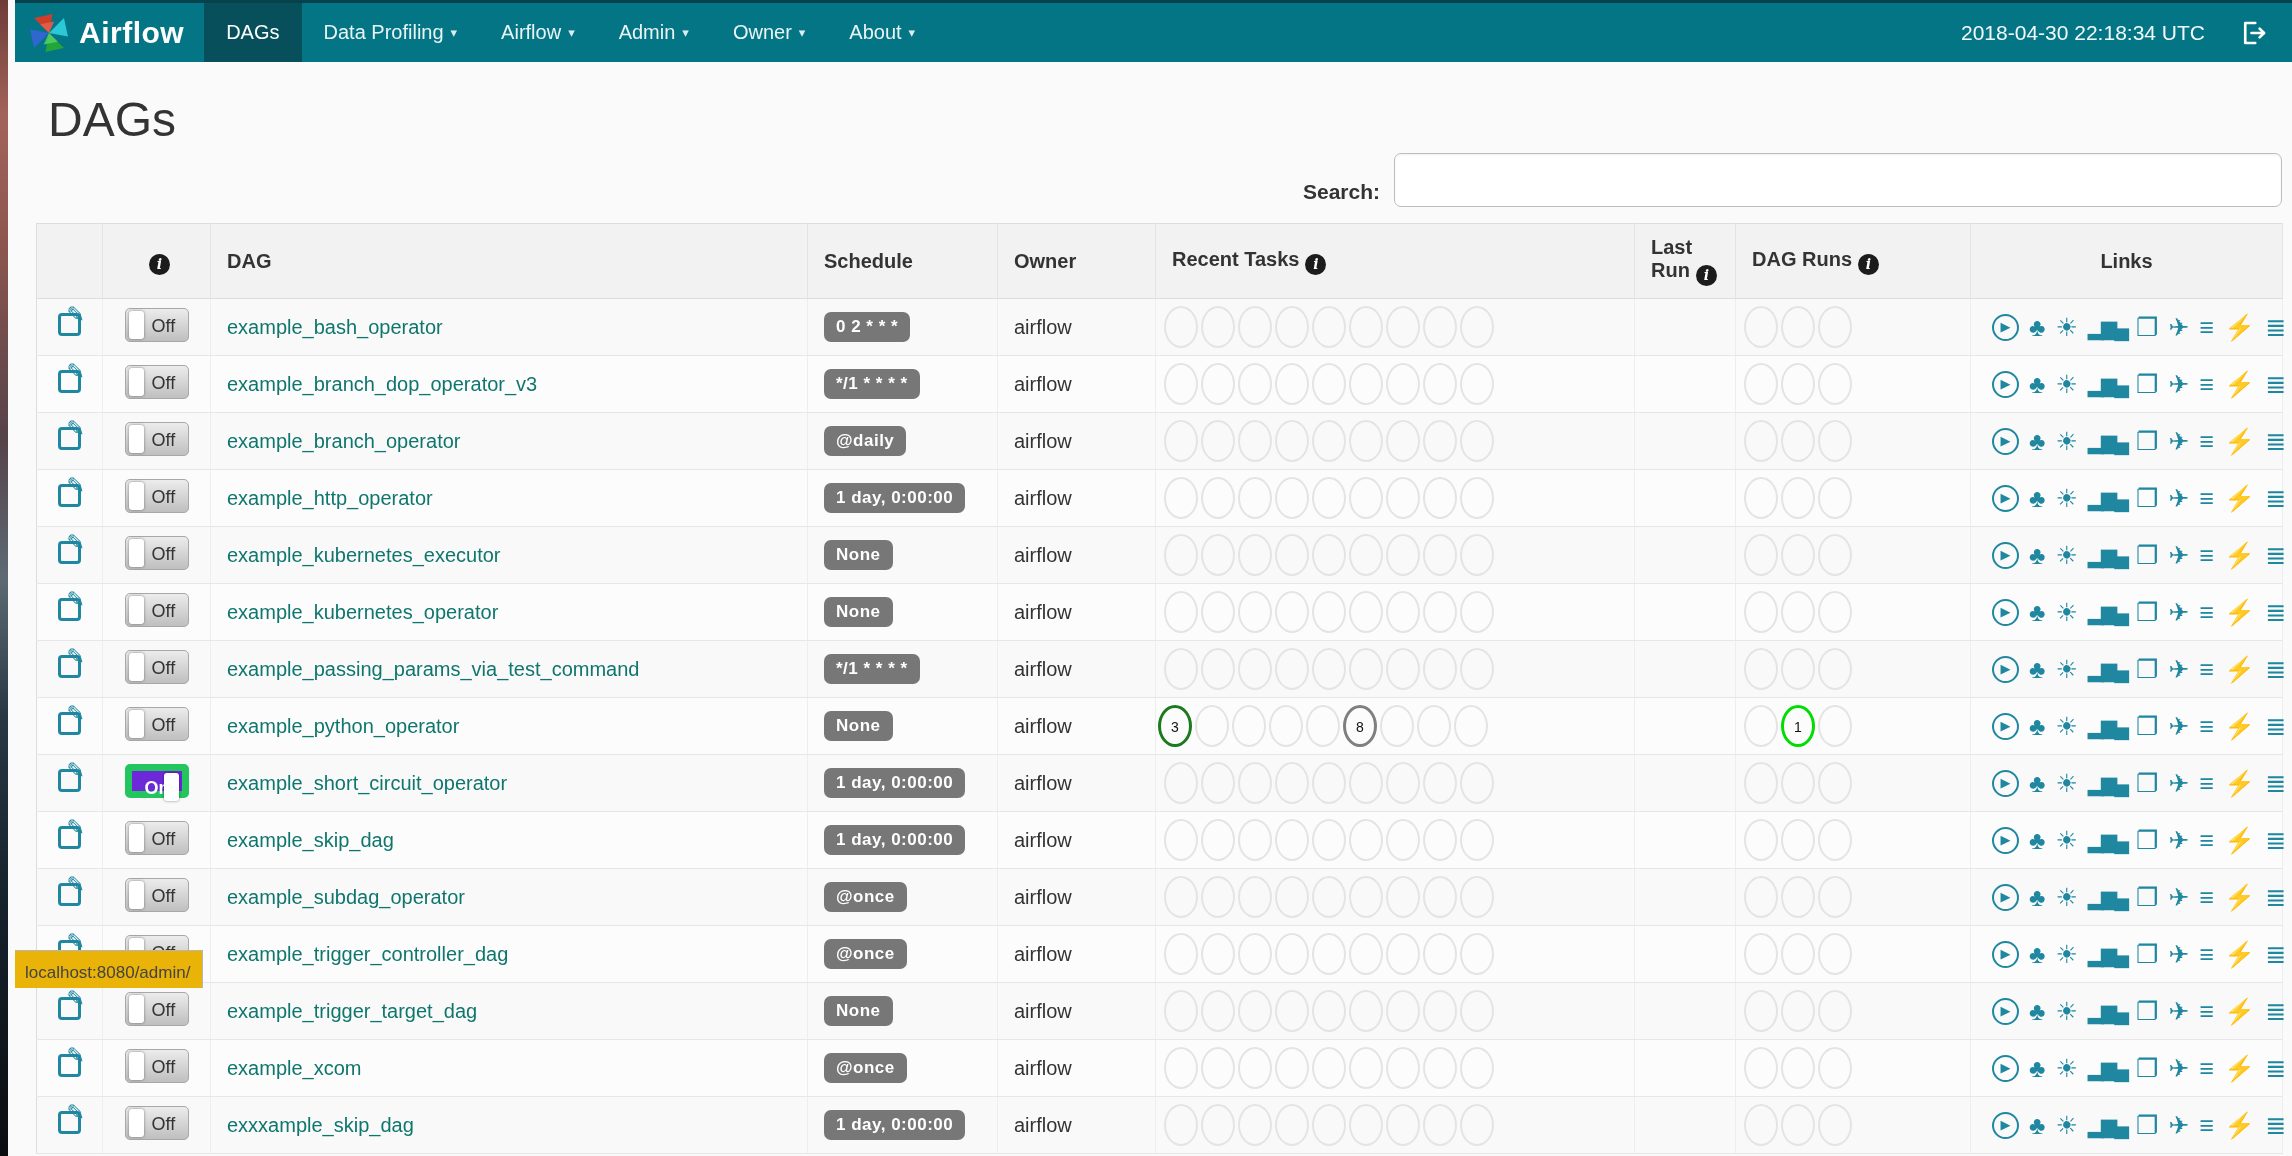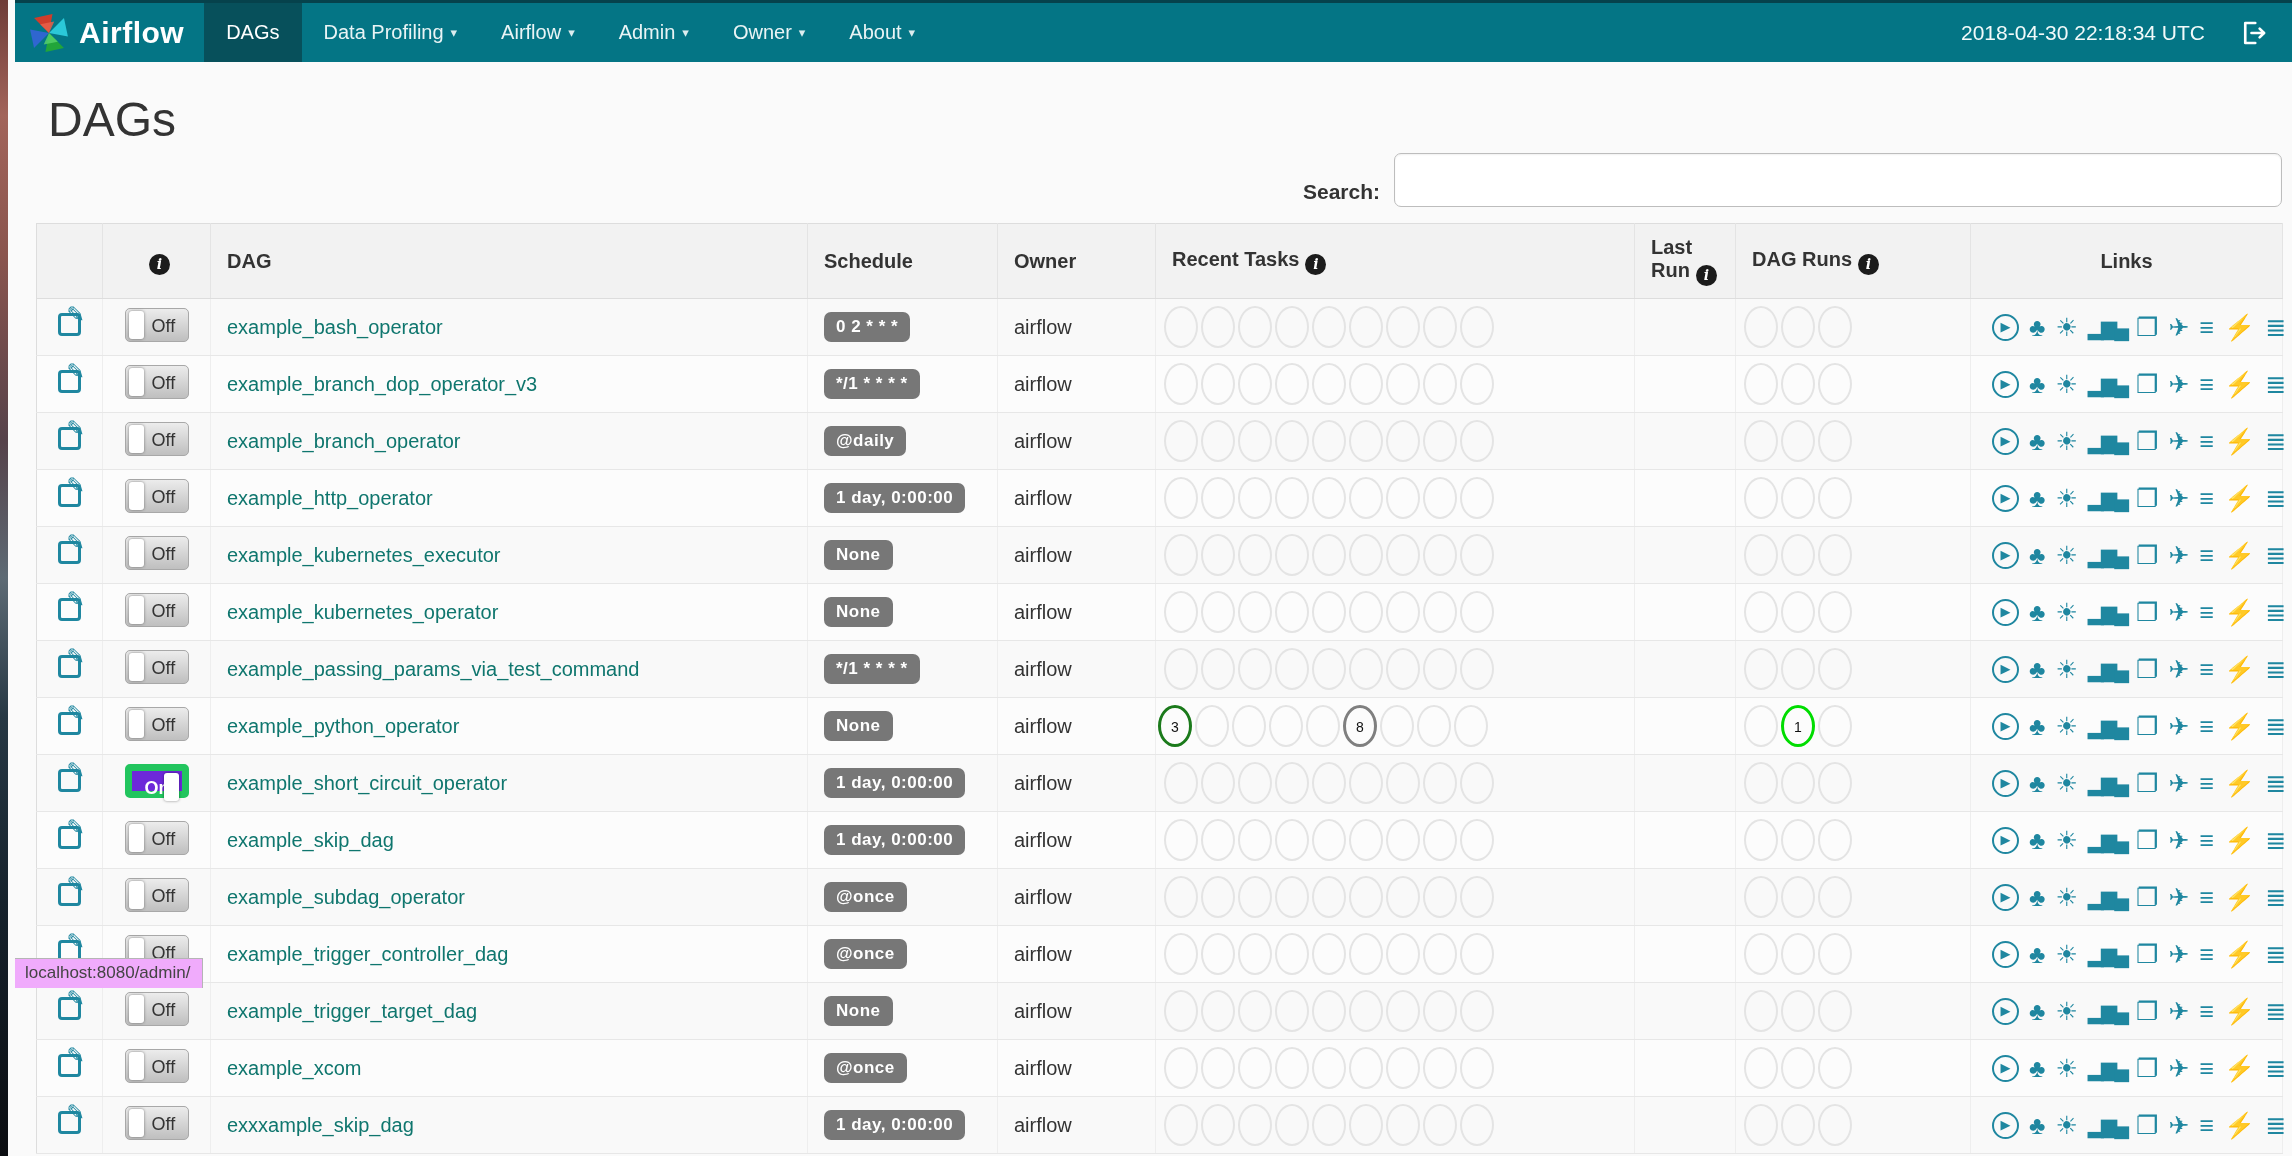--- a/index.html
+++ b/index.html
@@ -83,22 +83,22 @@
   .circ.has { border-width:3px; line-height:38px; cursor:pointer; }
 
   
   .links-cell { white-space:nowrap; text-align:center; }
   .lk { display:inline-block; color:#1f87a0; font-size:25px; margin:0 5px; cursor:pointer;
     vertical-align:middle; line-height:1; }
   .lk.circled { width:27px; height:27px; border:2.5px solid #1f87a0; border-radius:50%;
     font-size:13px; line-height:22px; text-align:center; }
   .lk.bars { letter-spacing:-3px; font-size:21px; }
 
-  .statusbar { position:absolute; left:0; bottom:0; background:#f0abfc; border:1px solid #b5b5b5;
-    border-left:none; border-bottom:none; padding:4px 12px 5px 10px; font-size:17px; color:#444; }
+  .statusbar { position:absolute; left:0; bottom:0; background:#eab308; border:1px solid #b5b5b5;
+    border-left:none; border-bottom:none; padding:12px 12px 5px 10px; font-size:17px; color:#444; }
 </style>
 </head>
 <body>
 
 <div class="wallpaper-strip"></div>
 
 <div class="app">
 
   <div class="navbar">
     <div class="brand">

